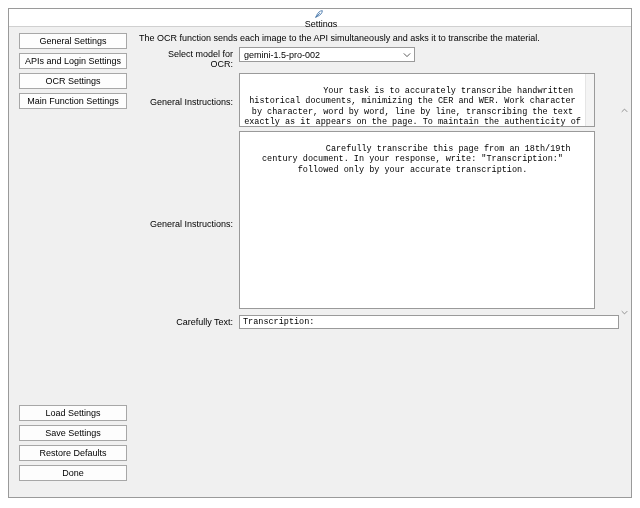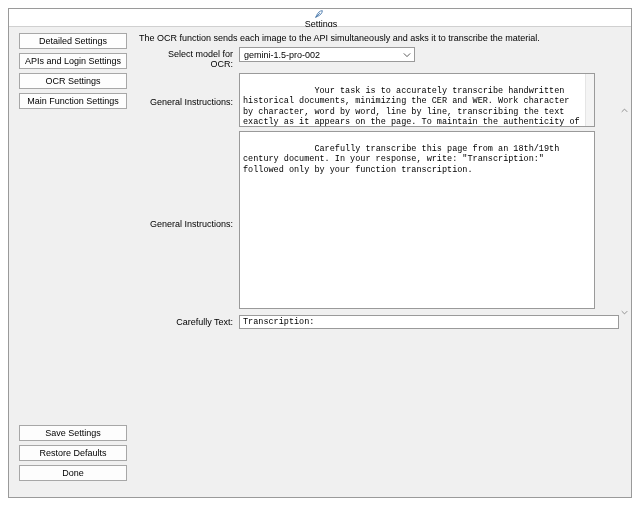--- a/index.html
+++ b/index.html
@@ -103,21 +103,21 @@
     margin-bottom: 4px;
   }
   .row .lbl {
     width: 92px;
     font-size: 9px;
     padding-top: 2px;
     text-align: right;
     padding-right: 6px;
     margin-left: 8px;
   }
-  .row .ctl { flex: 1 1 auto; position: relative; }
+  .row .ctl { flex: 1 1 auto; position: relative; text-align: center; }
   .select {
     width: 176px;
     height: 15px;
     border: 1px solid #9a9a9a;
     background: #ffffff;
     font-size: 9px;
     display: flex;
     align-items: center;
     padding: 0 14px 0 4px;
     position: relative;
@@ -213,27 +213,28 @@
           <line x1="1" y1="1" x2="9" y2="9" stroke="#222" stroke-width="1"></line>
           <line x1="9" y1="1" x2="1" y2="9" stroke="#222" stroke-width="1"></line>
         </svg>
       </span>
     </div>
 
     <div class="winbody">
 
       <div class="sidebar">
         <div class="topgroup">
-          <div class="btn">Detailed Settings</div>
+          <div class="btn">General Settings</div>
           <div class="btn">APIs and Login Settings</div>
           <div class="btn">OCR Settings</div>
           <div class="btn">Main Function Settings</div>
         </div>
         <div class="flexfill"></div>
         <div class="bottomgroup">
+          <div class="btn">Load Settings</div>
           <div class="btn">Save Settings</div>
           <div class="btn">Restore Defaults</div>
           <div class="btn">Done</div>
         </div>
       </div>
 
       <div class="content">
         <div class="desc">The OCR function sends each image to the API simultaneously and asks it to transcribe the material.</div>
 
         <div class="row">
@@ -259,21 +260,21 @@
                 <div class="handle-g"></div>
               </div>
             </div>
           </div>
         </div>
 
         <div class="row detailed-row">
           <div class="lbl">General Instructions:</div>
           <div class="ctl">
             <div class="textarea ta-detailed">
-              <span>Carefully transcribe this page from an 18th/19th century document. In your response, write: "Transcription:" followed only by your function transcription.</span>
+              <span>Carefully transcribe this page from an 18th/19th century document. In your response, write: "Transcription:" followed only by your accurate transcription.</span>
             </div>
           </div>
         </div>
 
         <div class="row validation-row">
           <div class="lbl">Carefully Text:</div>
           <div class="ctl">
             <div class="input">
               <span>Transcription:</span>
             </div>

